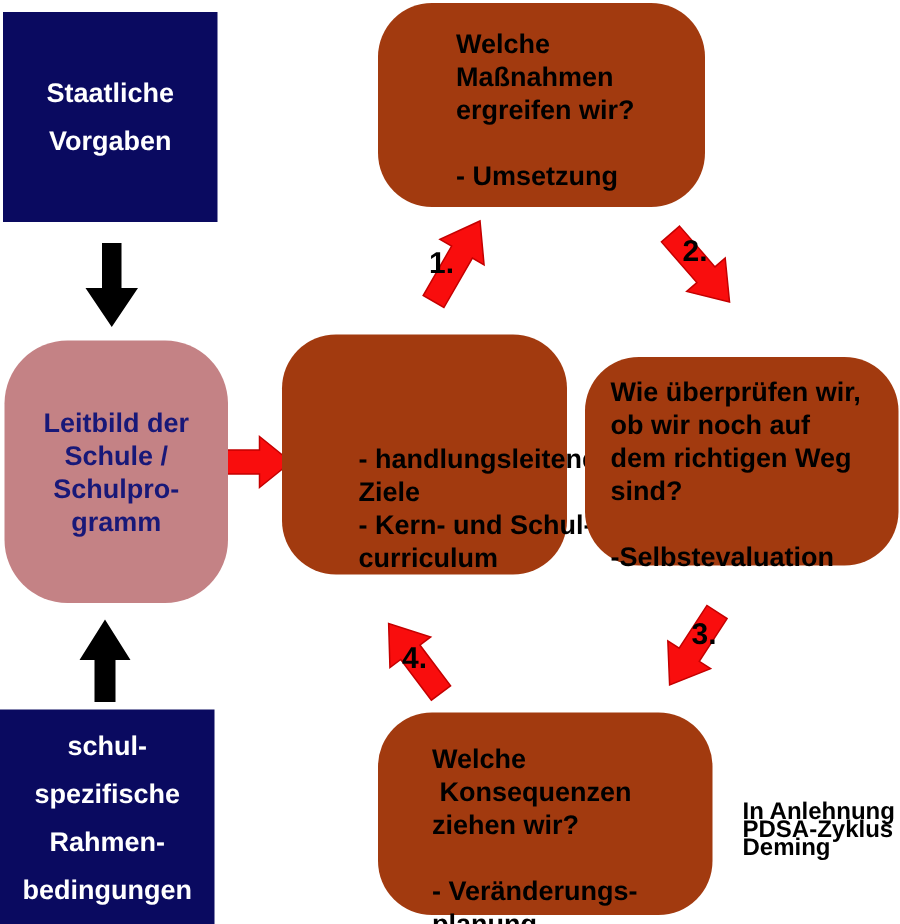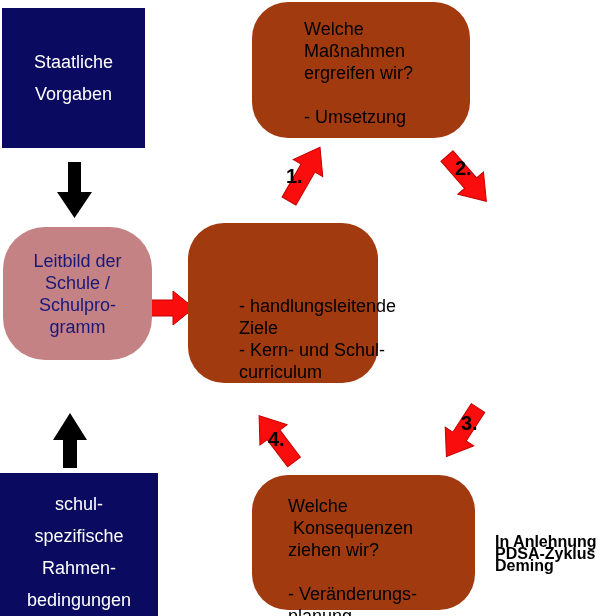--- a/index.html
+++ b/index.html
@@ -4,21 +4,21 @@
 <style>
   html, body { margin: 0; padding: 0; background: #ffffff; }
   .stage {
     position: relative;
     width: 600px;
     height: 616px;
     background: #ffffff;
     font-family: "Liberation Sans", sans-serif;
     overflow: hidden;
   }
-  .box { position: absolute; font-weight: normal; box-sizing: border-box; }
+  .box { position: absolute; font-weight: bold; box-sizing: border-box; }
   .navy-box {
     background: #0a0a60;
     color: #ffffff;
     display: flex;
     align-items: center;
     justify-content: center;
     text-align: center;
     font-size: 18px;
     line-height: 32px;
   }
@@ -42,22 +42,22 @@
   }
   .multiline { white-space: pre; }
   .brown-box .content { position: absolute; white-space: pre; }
   #box-massnahmen .content   { left: 52px; top: 16px; }
   #box-ziele .heading        { position: absolute; left: 0; top: 12px; width: 100%; text-align: center; white-space: pre; }
   #box-ziele .list           { left: 3px; top: 72px; margin-left: 48px; }
   #box-ueberpruefung .content{ left: 17px; top: 12px; }
   #box-konsequenzen .content { left: 36px; top: 20px; }
 
   #box-staatliche    { left: 2px;   top: 8px;   width: 143px; height: 140px; }
-  #box-leitbild      { left: 3px;   top: 227px; width: 149px; height: 133px; }
-  #box-rahmen        { left: 0px;   top: 473px; width: 158px; height: 143px; align-items: flex-end; }
+  #box-leitbild      { left: 3px;   top: 227px; width: 149px; height: 175px; }
+  #box-rahmen        { left: 0px;   top: 473px; width: 143px; height: 143px; }
   #box-massnahmen    { left: 252px; top: 2px;   width: 218px; height: 136px; }
   #box-ziele         { left: 188px; top: 223px; width: 190px; height: 160px; }
   #box-ueberpruefung { left: 390px; top: 238px; width: 209px; height: 139px; }
   #box-konsequenzen  { left: 252px; top: 475px; width: 223px; height: 135px; }
 
   .overlay {
     position: absolute;
     left: 0; top: 0;
     width: 600px; height: 616px;
     pointer-events: none;
@@ -134,20 +134,28 @@
 - Umsetzung</div>
   </div>
 
   <div class="box brown-box" id="box-ziele">
     <div class="content list">- handlungsleitende
 Ziele
 - Kern- und Schul-
 curriculum</div>
   </div>
 
+  <div class="box brown-box" id="box-ueberpruefung">
+    <div class="content">Wie überprüfen wir,
+ob wir noch auf
+dem richtigen Weg
+sind?
+
+-Selbstevaluation</div>
+  </div>
 
   <div class="box brown-box" id="box-konsequenzen">
     <div class="content">Welche
  Konsequenzen
 ziehen wir?
 
 - Veränderungs-
 planung</div>
   </div>
 

